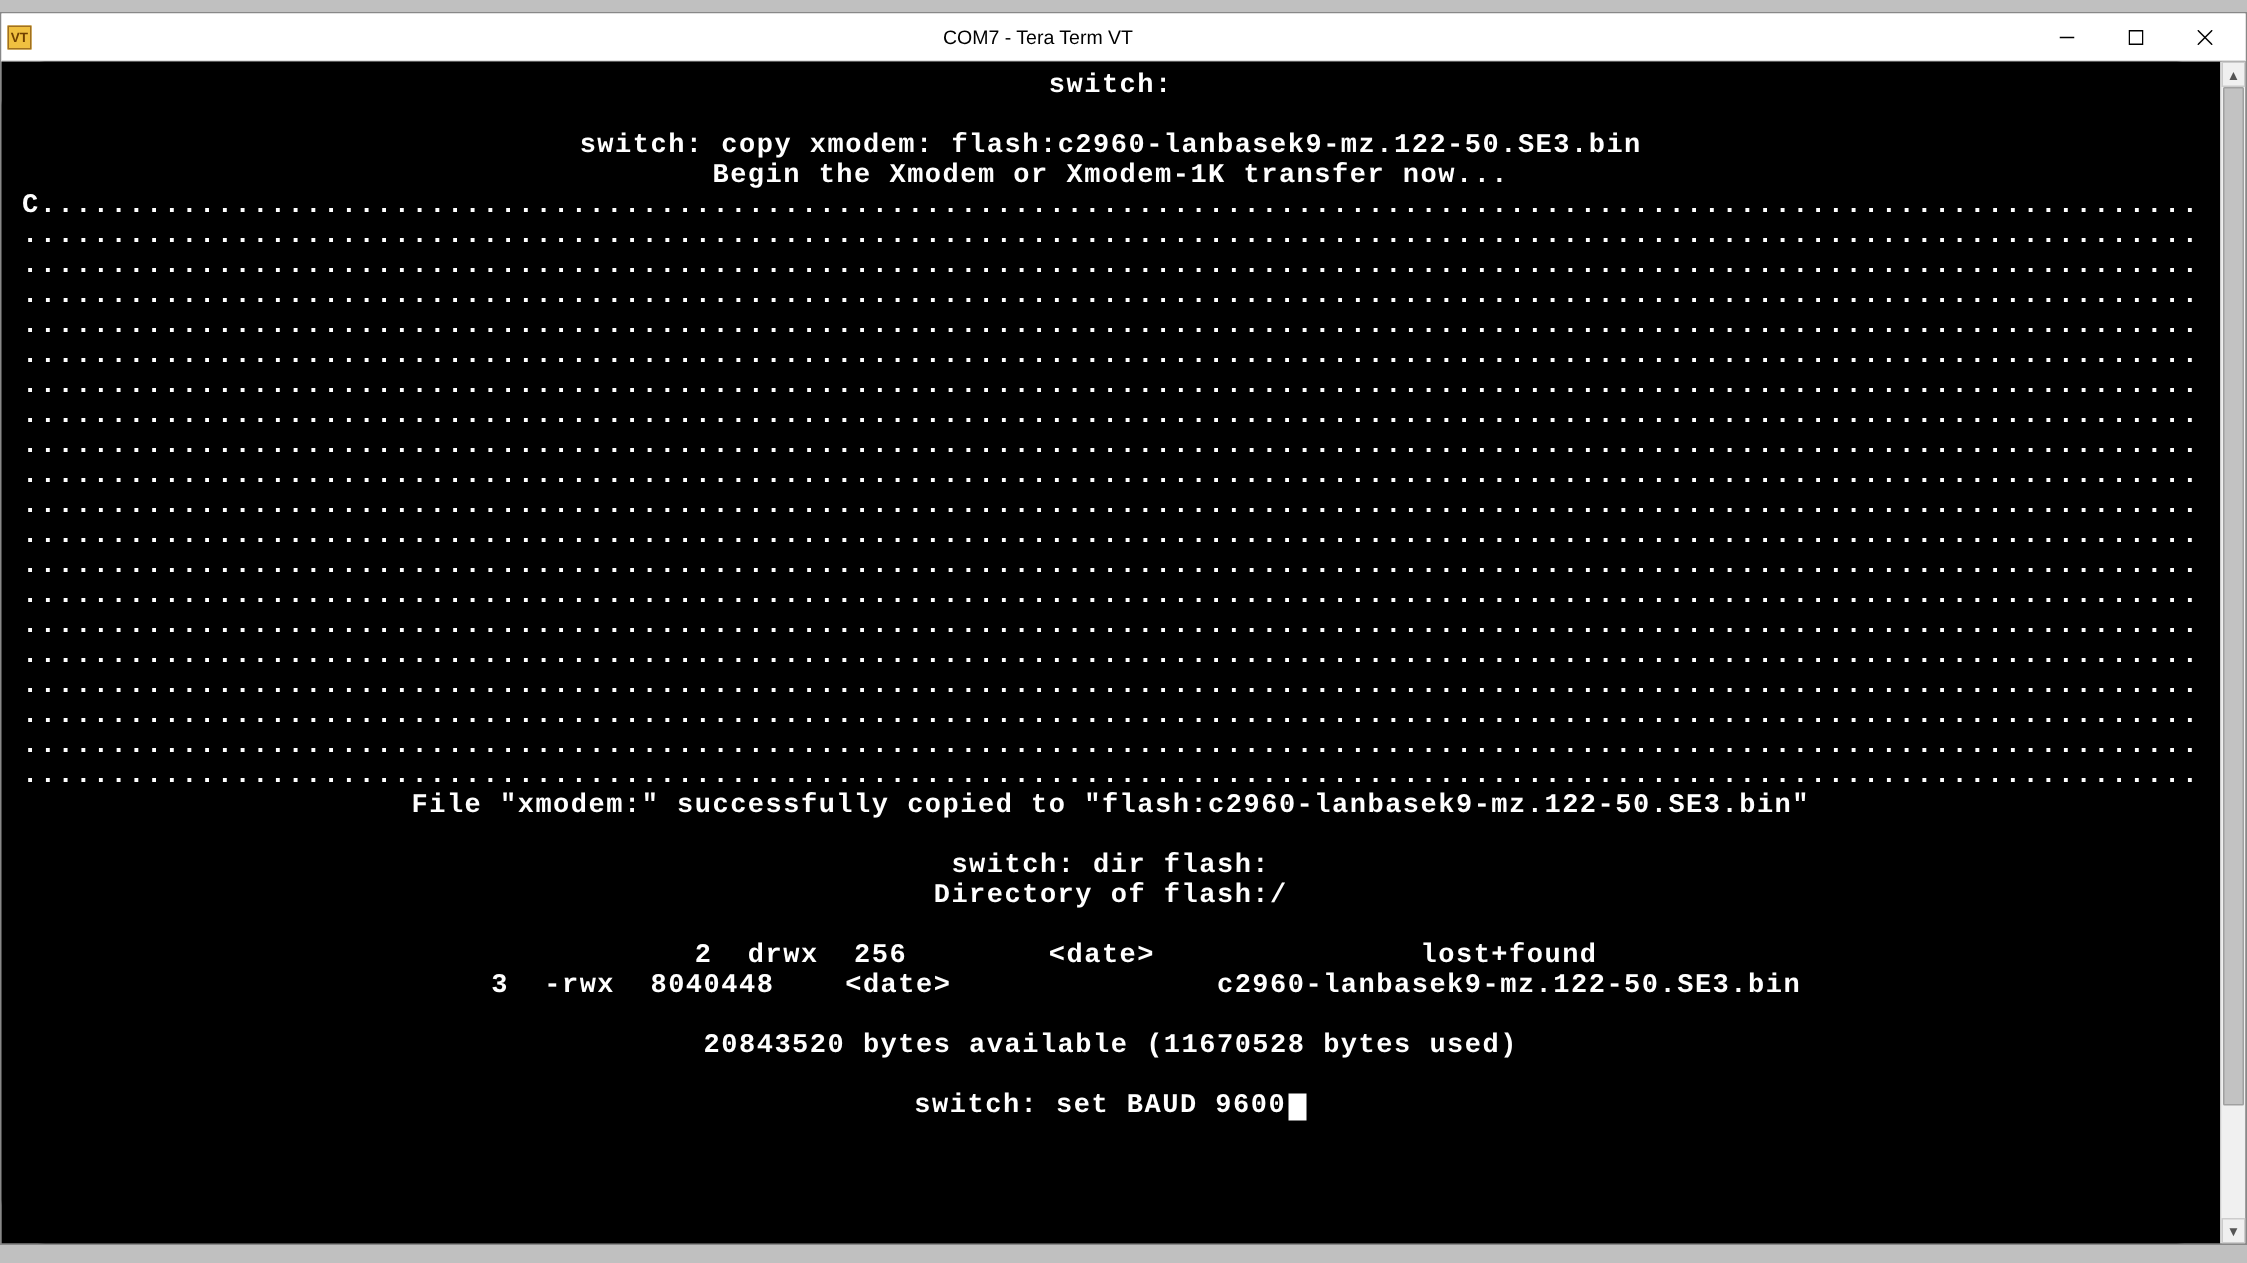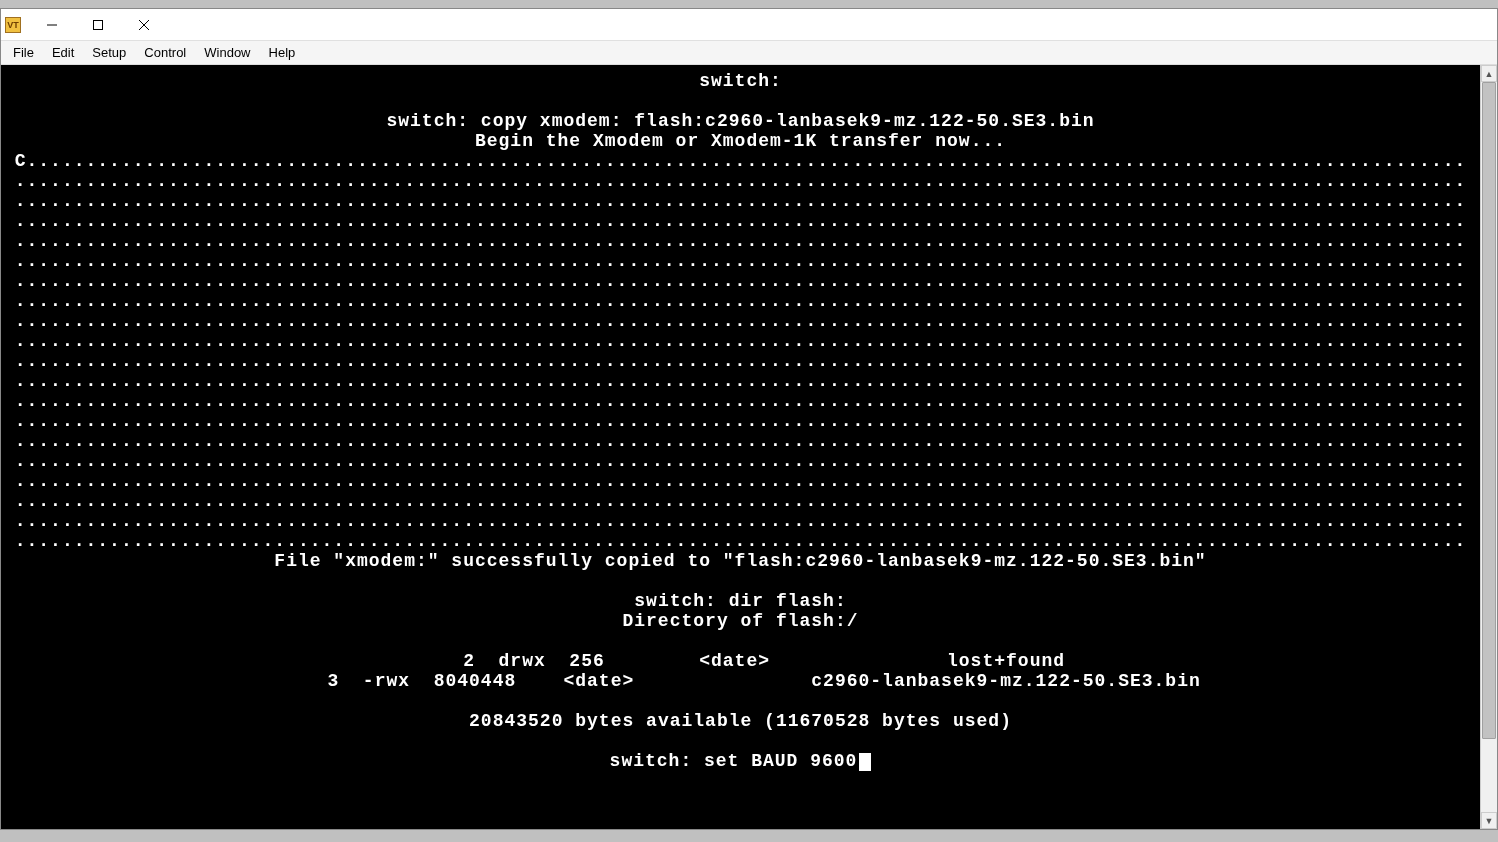--- a/index.html
+++ b/index.html
@@ -118,48 +118,41 @@
     border-radius: 1px;
   }
 </style>
 </head>
 <body>
 
 <div class="window">
 
   <div class="titlebar">
     <div class="icon">VT</div>
+    <div class="title">COM7 - Tera Term VT</div>
     <div class="win-buttons">
       <div class="win-btn">
         <svg width="10" height="10" viewBox="0 0 10 10">
             <line x1="0" y1="5" x2="10" y2="5" stroke="#000" stroke-width="1"></line>
           </svg>
       </div>
       <div class="win-btn">
         <svg width="10" height="10" viewBox="0 0 10 10">
             <rect x="0.5" y="0.5" width="9" height="9" fill="none" stroke="#000" stroke-width="1"></rect>
           </svg>
       </div>
       <div class="win-btn close">
         <svg width="10" height="10" viewBox="0 0 10 10">
             <line x1="0" y1="0" x2="10" y2="10" stroke="#000" stroke-width="1"></line>
             <line x1="10" y1="0" x2="0" y2="10" stroke="#000" stroke-width="1"></line>
           </svg>
       </div>
     </div>
   </div>
 
-  <div class="menubar">
-    <span class="menu-item">File</span>
-    <span class="menu-item">Edit</span>
-    <span class="menu-item">Setup</span>
-    <span class="menu-item">Control</span>
-    <span class="menu-item">Window</span>
-    <span class="menu-item">Help</span>
-  </div>
 
   <div class="terminal-wrap">
     <div class="terminal" id="terminal">switch:
 
 switch: copy xmodem: flash:c2960-lanbasek9-mz.122-50.SE3.bin
 Begin the Xmodem or Xmodem-1K transfer now...
 C..........................................................................................................................
 ...........................................................................................................................
 ...........................................................................................................................
 ...........................................................................................................................

